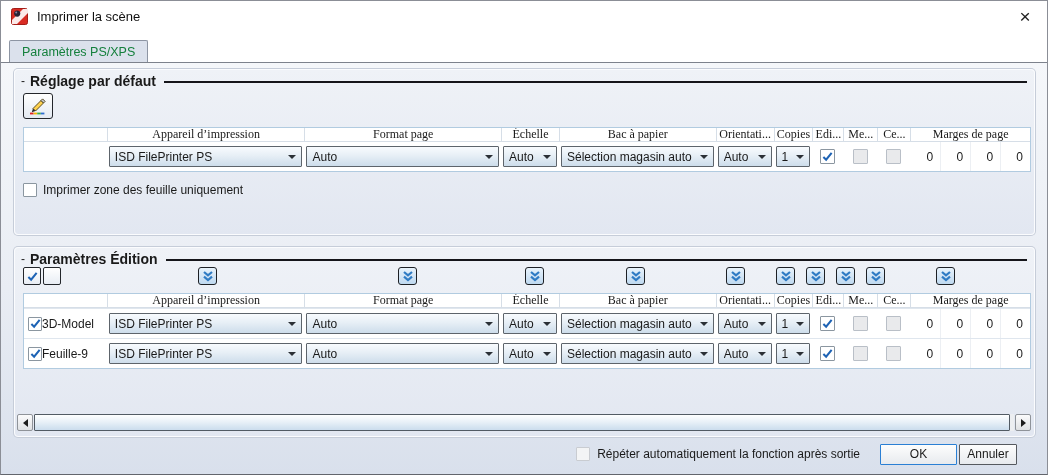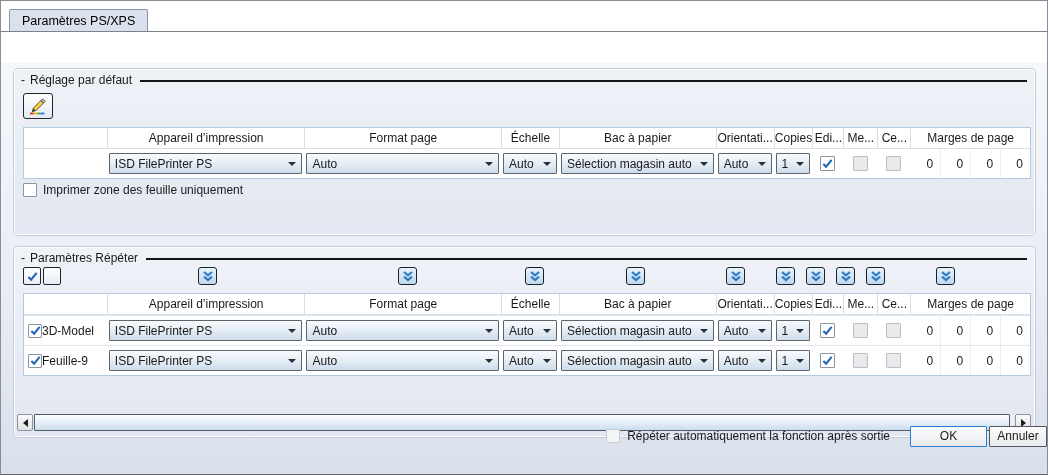--- a/index.html
+++ b/index.html
@@ -16,46 +16,46 @@
   .close-x { margin-left:auto; font-size:19px; font-weight:300; color:#222; line-height:1;
              width:22px; text-align:center; cursor:default; }
 
   
   .tabstrip { height:31px; background:#fff; display:flex; align-items:flex-end; padding-left:8px;
               border-bottom:1px solid #7d828c; position:relative; }
   .tab { display:flex; align-items:center; padding:0 12px; white-space:nowrap; font-size:12.5px; }
   .tab.active { background:#fdfdfd; border:1px solid #666b74; border-bottom:none;
                 border-radius:2px 2px 0 0; height:25px; position:relative; z-index:2; margin-bottom:-1px; }
   .tab.inactive { background:#dbe1ec; border:1px solid #8d95a3; border-bottom:none;
-                  border-radius:2px 2px 0 0; height:22px; color:#000000; }
+                  border-radius:2px 2px 0 0; height:22px; color:#15803d; }
 
   
   .page { position:absolute; top:62px; left:0; right:0; bottom:0;
           background:linear-gradient(180deg,#f5f7fa 0%,#e9edf4 55%,#d9e0ec 100%); }
 
   .group { position:absolute; left:13px; width:1021px; border:1px solid #fbfcfe; border-radius:4px;
            box-shadow:0 0 0 1px #c6cdd9; background:linear-gradient(180deg,#eff2f7 0%,#e2e7f1 100%); }
   .g1 { top:6px;  height:166px; }
   .g2 { top:184px; height:190px; }
   .gtitle { display:flex; align-items:center; padding:3px 7px 0 6px; }
   .gdash { font-weight:400; margin-right:5px; cursor:default; }
-  .gname { font-weight:normal; font-size:12px; white-space:nowrap; }
+  .gname { font-weight:bold; font-size:14px; white-space:nowrap; }
   .gline { flex:1; height:2px; background:#15151a; margin-left:8px; margin-top:1px; }
 
   
   .toolbtn { position:absolute; border:1px solid #23262b; border-radius:3px;
              background:linear-gradient(180deg,#ffffff 0%,#e4eaf2 100%);
              display:flex; align-items:center; justify-content:center; cursor:default; }
   .editbtn { left:8px; top:23px; width:30px; height:26px; }
 
   
   .tbl { position:absolute; left:8px; width:1008px; background:#fff; border:1px solid #b1cbe0; }
   .t1 { top:57px; } .t2 { top:45px; }
   .tr { display:flex; align-items:center; }
-  .tr.head { height:21px; border-bottom:1px solid #d6dee7; }
+  .tr.head { height:14px; border-bottom:1px solid #d6dee7;font-family:Liberation Serif, serif; }
   .tr.data { height:29px; }
   .t2 .tr.data { height:30px; border-top:1px solid #dfe6ee; }
   .t2 .tr.data:first-of-type { border-top:none; }
   .c  { height:100%; display:flex; align-items:center; overflow:hidden; }
   .head .c { justify-content:center; border-left:1px solid #d6dee7; white-space:nowrap; }
   .head .c:first-child { border-left:none; }
   .c-label   { width:83px;  padding-left:4px; }
   .c-printer { width:198px; }
   .c-format  { width:197px; }
   .c-scale   { width:58px;  }
@@ -106,35 +106,45 @@
   .sbtn { width:16px; height:100%; border:1px solid #8f9399; border-radius:2px; background:linear-gradient(180deg,#fbfbfc,#dfe1e4);
           display:flex; align-items:center; justify-content:center; }
   .tri-l { width:0; height:0; border-top:4px solid transparent; border-bottom:4px solid transparent; border-right:5px solid #1c1c1c; }
   .tri-r { width:0; height:0; border-top:4px solid transparent; border-bottom:4px solid transparent; border-left:5px solid #1c1c1c; }
   .strack { flex:1; position:relative; background:#eceef1; }
   .sthumb { position:absolute; left:0; top:0; height:100%; width:calc(100% - 4px);
             border:1px solid #525b64; border-radius:1px;
             background:linear-gradient(180deg,#feffff 0%,#e9f1f8 45%,#cbdded 100%); }
 
   
-  .footer { position:absolute; left:0; right:0; bottom:27px; height:22px; display:flex; align-items:center;
-            justify-content:flex-end; }
+  .footer { position:absolute; left:0; right:0; bottom:9px; height:22px; display:flex; align-items:center;
+            justify-content:flex-end; padding-right:30px; }
   .repeat-wrap { display:flex; align-items:center; gap:7px; margin-right:20px; }
   .btn { height:21px; border-radius:1px; background:linear-gradient(180deg,#fdfdfd 0%,#e7eaee 100%);
          display:flex; align-items:center; justify-content:center; font-size:12px; cursor:default; }
   .btn-ok { width:77px; border:1px solid #2a7fd4; margin-right:2px;text-align:center; }
   .btn-cancel { width:58px; border:1px solid #55595f; }
 
   svg { display:block; }
 </style>
 </head>
 <body>
 
 <div class="dialog">
 
+  <div class="titlebar">
+    <svg class="app-icon" viewBox="0 0 17 17">
+      <rect x="0.5" y="0.5" width="16" height="16" rx="2" fill="#d92b23" stroke="#a31d17"></rect>
+      <polygon points="1,12 12,1 17,1 17,5 6,16 1,16" fill="#ffffff" opacity="0.9"></polygon>
+      <circle cx="6.2" cy="5.6" r="3.1" fill="#2a2335"></circle>
+      <circle cx="5.2" cy="4.6" r="1" fill="#8f86a5"></circle>
+    </svg>
+    <span class="title">Imprimer la scène</span>
+    <span class="close-x">×</span>
+  </div>
 
   <div class="tabstrip">
     <div class="tab inactive">Paramètres PS/XPS</div>
   </div>
 
   <div class="page">
 
     <div class="group g1">
       <div class="gtitle">
         <span class="gdash">-</span>
@@ -230,21 +240,21 @@
 
       <div class="ckrow ck1">
         <span class="cb small"></span>
         <span>Imprimer zone des feuille uniquement</span>
       </div>
     </div>
 
     <div class="group g2">
       <div class="gtitle">
         <span class="gdash">-</span>
-        <span class="gname">Paramètres Répéter</span>
+        <span class="gname">Paramètres Édition</span>
         <span class="gline"></span>
       </div>
 
       <div class="chvrow">
         <span class="selbtn" style="left:0px">
           <svg width="11" height="11" viewBox="0 0 12 12">
               <path d="M1.5 6.5 L4.5 9.5 L10.5 2" stroke="#1e63b5" stroke-width="2.2" fill="none"></path>
             </svg>
         </span>
         <span class="selbtn" style="left:20px"></span>

